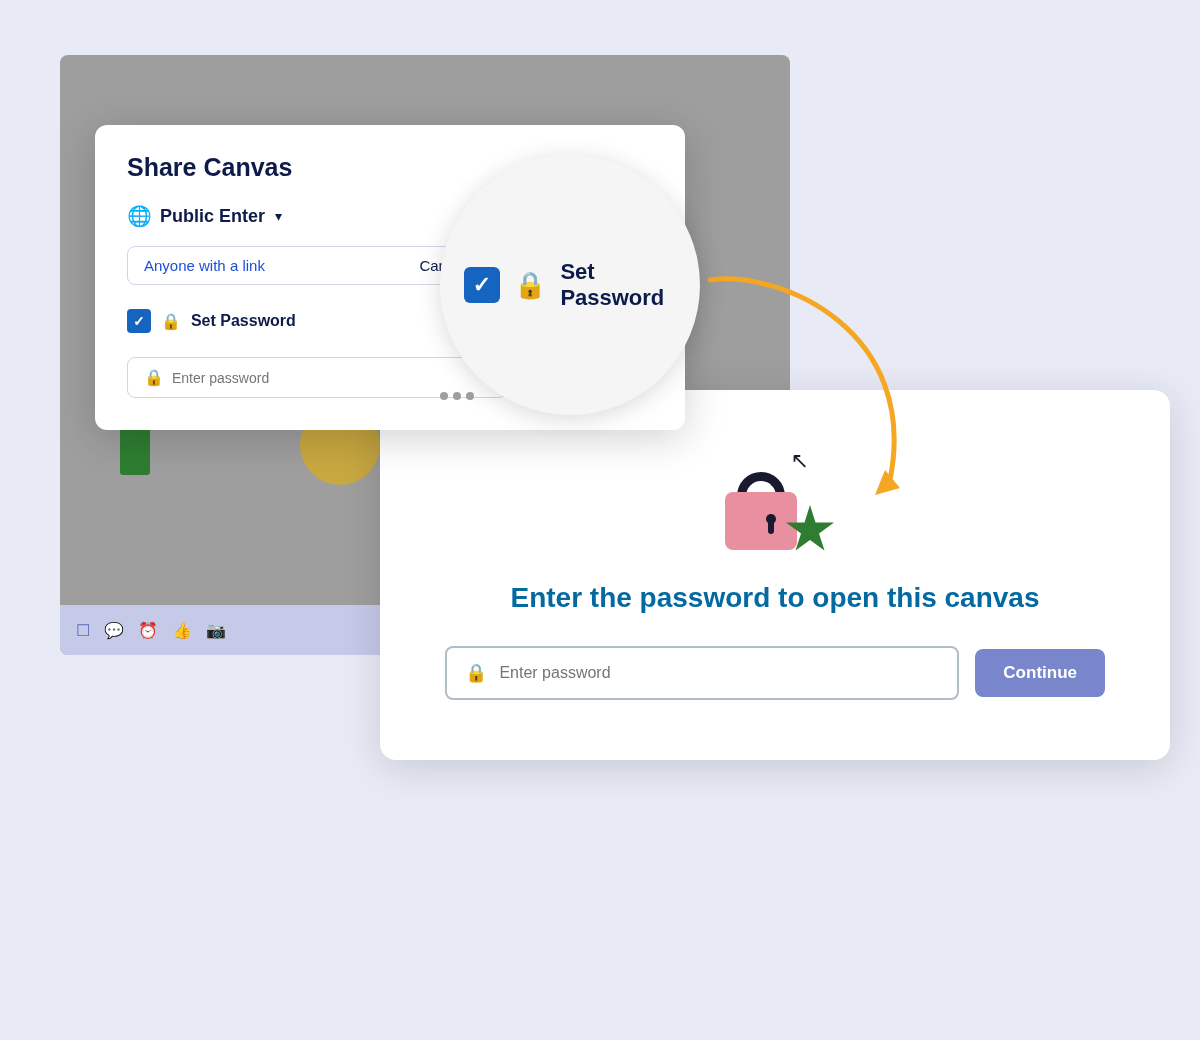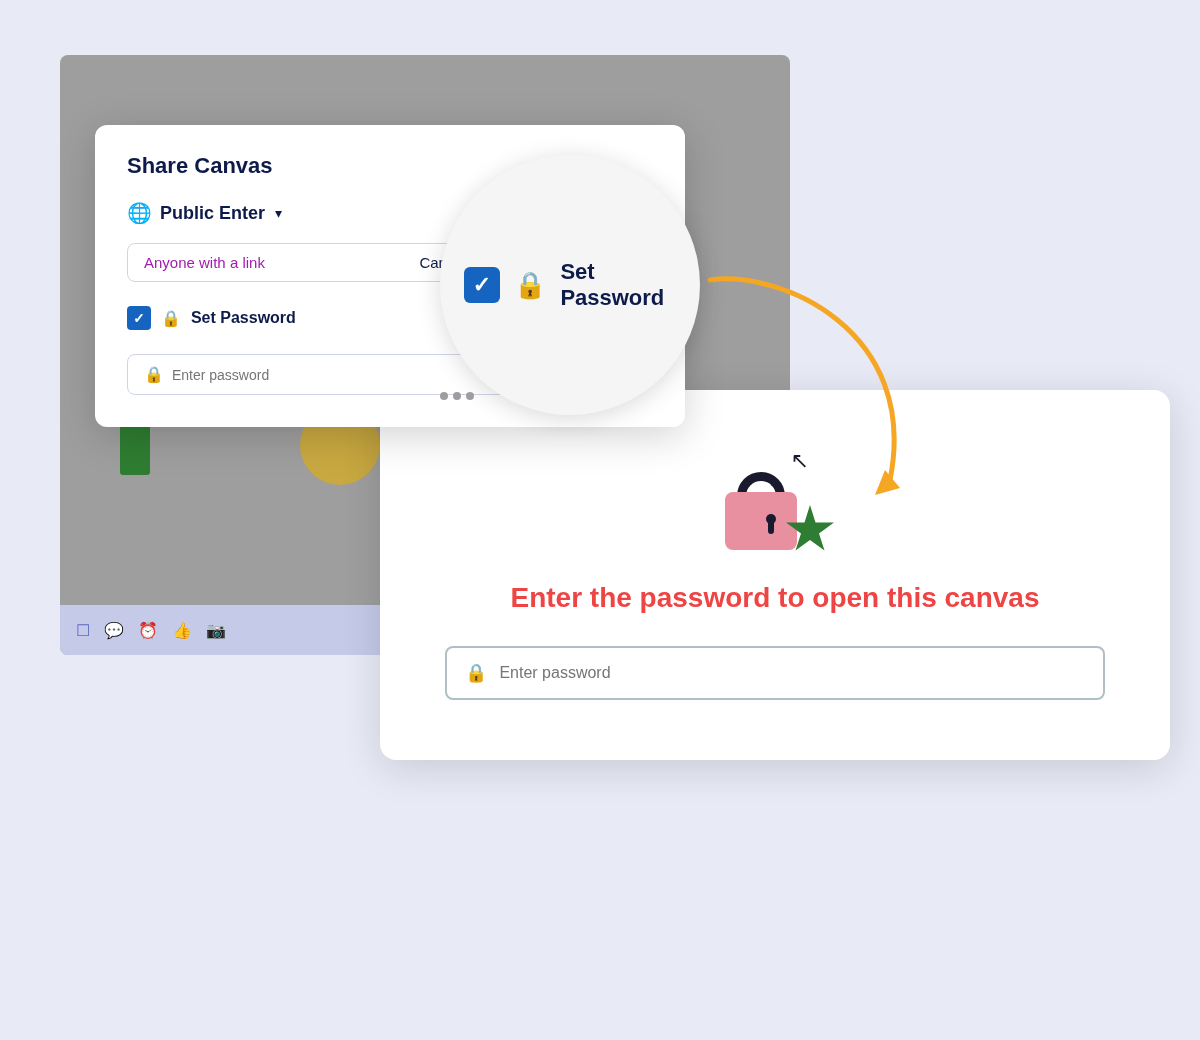--- a/index.html
+++ b/index.html
@@ -92,21 +92,21 @@
       left: 95px;
       width: 590px;
       background: #ffffff;
       border-radius: 12px;
       box-shadow: 0 8px 40px rgba(0,0,0,0.18);
       padding: 28px 32px 24px 32px;
       z-index: 10;
     }
 
     .share-dialog-title {
-      font-size: 22px;
+      font-size: 25px;
       font-weight: 700;
       color: #0d1b4b;
       margin-bottom: 22px;
     }
 
     .public-access-row {
       display: flex;
       align-items: center;
       gap: 8px;
       margin-bottom: 18px;
@@ -142,21 +142,21 @@
       border-radius: 8px;
       padding: 10px 16px;
       width: 380px;
       background: #fff;
       cursor: pointer;
       gap: 0;
     }
 
     .access-anyone {
       font-size: 15px;
-      color: #a21caf;
+      color: #1d4ed8;
       flex: 1;
     }
 
     .access-permission {
       font-size: 15px;
       color: #0d1b4b;
       font-weight: 500;
       margin-right: 4px;
     }
 
@@ -374,21 +374,21 @@
       position: absolute;
       top: 8px;
       right: 26px;
       font-size: 22px;
       color: #1a1a2e;
     }
 
     .unlock-title {
       font-size: 28px;
       font-weight: 800;
-      color: #ef4444;
+      color: #0369a1;
       margin-bottom: 32px;
       text-align: center;
     }
 
     .unlock-input-row {
       display: flex;
       align-items: center;
       gap: 16px;
       width: 100%;
       max-width: 660px;
@@ -530,15 +530,16 @@
     <span class="cursor-icon">↖</span>
   </div>
 
   <div class="unlock-title">Enter the password to open this canvas</div>
 
   <div class="unlock-input-row">
     <div class="unlock-input-box">
       <span class="lock-input-icon">🔒</span>
       <input type="password" placeholder="Enter password" style="">
     </div>
+    <button class="continue-btn">Continue</button>
   </div>
 
 </div>
 
 </body></html>

